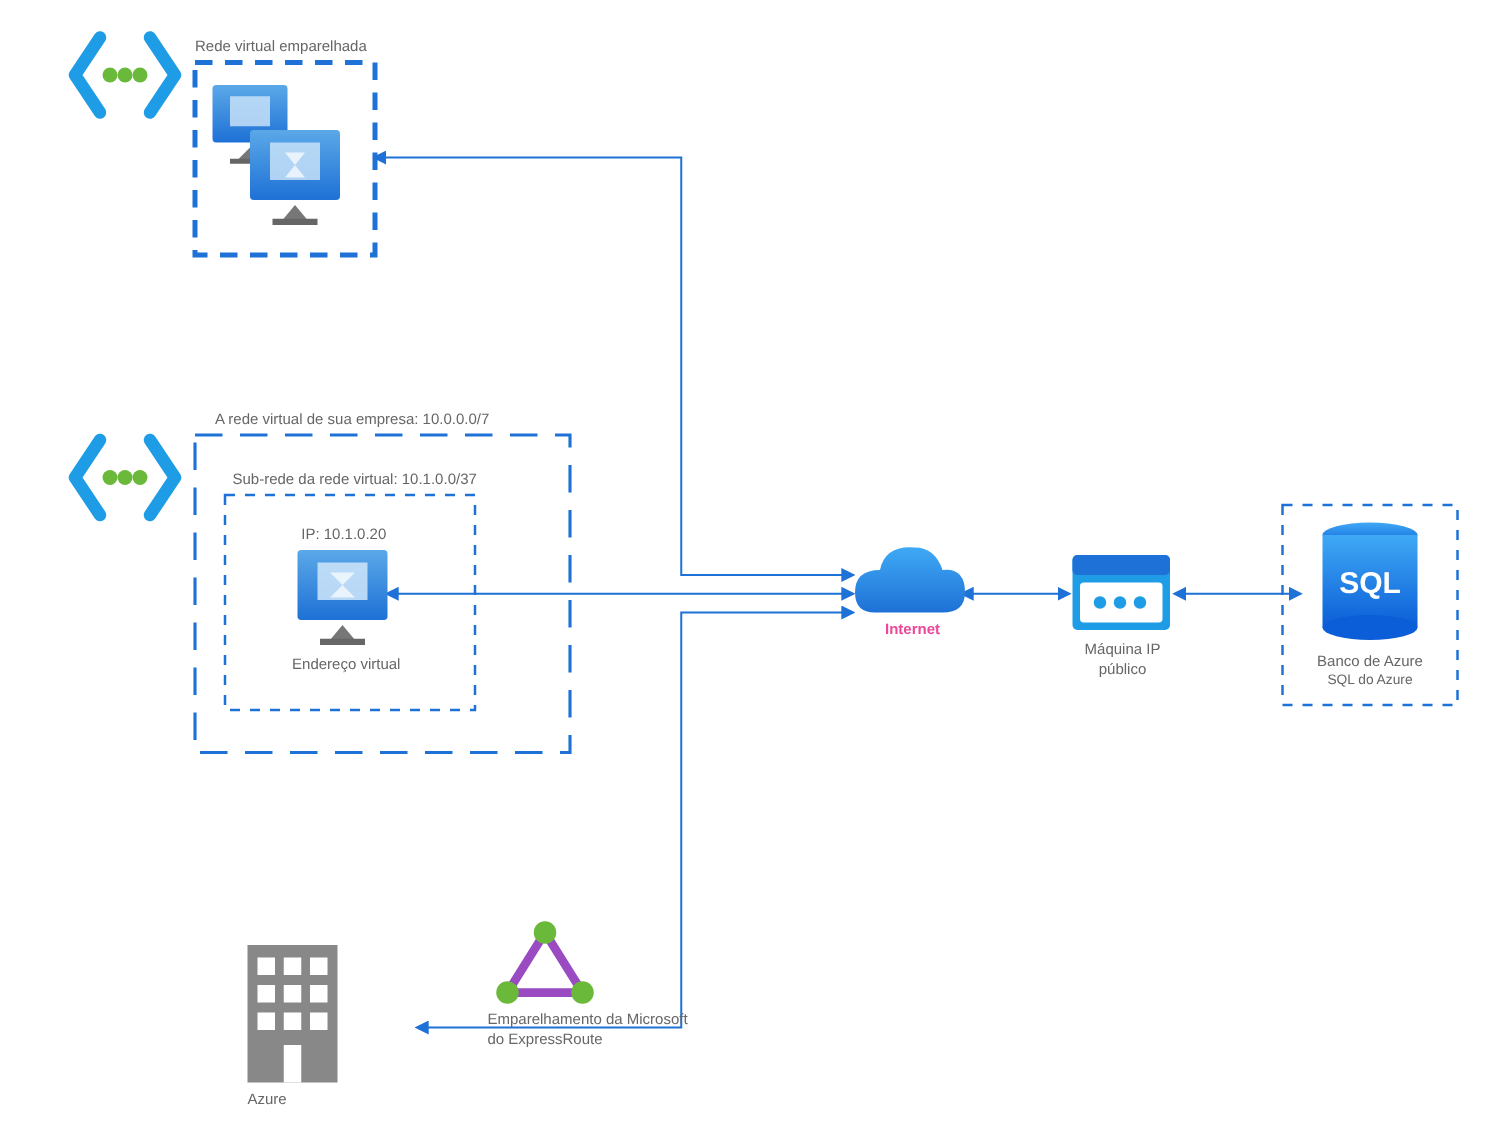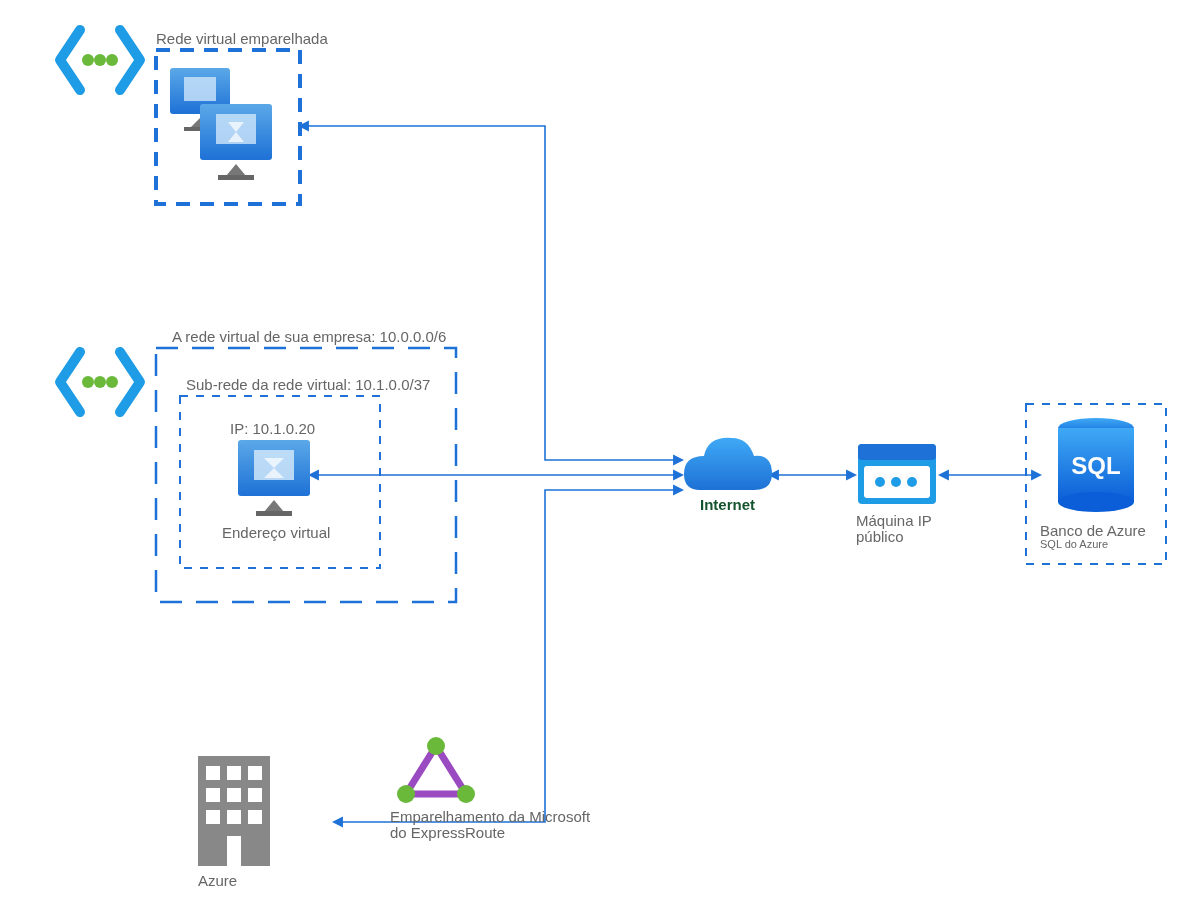--- a/index.html
+++ b/index.html
@@ -1,19 +1,19 @@
 <!DOCTYPE html>
 <html><head>
 <meta charset="utf-8">
 <style>
 html,body{margin:0;padding:0;width:1200px;height:914px;font-family:"Segoe UI",Arial,sans-serif;background:#fff;color:#555;position:relative}
 svg{position:absolute;top:0;left:0}
-.lbl{position:absolute;font-size:15px;color:#666}
+.lbl{position:absolute;font-size:12px;color:#666}
 .lbl.small{font-size:11px}
-.lbl.center{text-align:left}
+.lbl.center{text-align:center}
 </style>
 </head>
 <body>
 
 <svg width="1200" height="914" viewBox="0 0 1200 914">
 <defs>
   <marker id="arr" viewBox="0 0 10 10" refX="8" refY="5" markerWidth="7" markerHeight="7" orient="auto-start-reverse">
     <path d="M0 0 L10 5 L0 10 z" fill="#1E71D6"></path>
   </marker>
   <linearGradient id="cloudG" x1="0" y1="0" x2="0" y2="1">
@@ -129,30 +129,30 @@
 <g transform="translate(1058,418)">
   <ellipse cx="38" cy="10" rx="38" ry="10" fill="url(#sqlG)"></ellipse>
   <rect x="0" y="10" width="76" height="74" fill="url(#sqlG)"></rect>
   <ellipse cx="38" cy="84" rx="38" ry="10" fill="#0B5ED7"></ellipse>
   <text x="38" y="56" text-anchor="middle" fill="#fff" font-size="24" font-weight="700" font-family="Segoe UI,Arial">SQL</text>
 </g>
 </svg>
 
 <div class="lbl" style="left:156px;top:30px">Rede virtual emparelhada</div>
 
-<div class="lbl" style="left:172px;top:328px">A rede virtual de sua empresa: 10.0.0.0/6</div>
+<div class="lbl" style="left:172px;top:328px">A rede virtual de sua empresa: 10.0.0.0/7</div>
 <div class="lbl" style="left:186px;top:376px">Sub-rede da rede virtual: 10.1.0.0/37</div>
 <div class="lbl center" style="left:230px;top:420px;width:90px">IP: 10.1.0.20</div>
 <div class="lbl center" style="left:222px;top:524px;width:110px">Endereço virtual</div>
 
 <div class="lbl" style="left:198px;top:872px">Azure</div>
 <div class="lbl" style="left:198px;top:916px">local</div>
 
 <div class="lbl" style="left:390px;top:808px">Emparelhamento da Microsoft</div>
 <div class="lbl" style="left:390px;top:824px">do ExpressRoute</div>
 
-<div class="lbl center" style="left:700px;top:496px;width:60px;font-weight:600;color:#14532d">Internet</div>
+<div class="lbl center" style="left:700px;top:496px;width:60px;font-weight:600;color:#ec4899">Internet</div>
 
 <div class="lbl center" style="left:856px;top:512px;width:84px">Máquina IP</div>
 <div class="lbl center" style="left:856px;top:528px;width:84px">público</div>
 
 <div class="lbl center" style="left:1040px;top:522px;width:112px">Banco de Azure</div>
 <div class="lbl small center" style="left:1040px;top:538px;width:112px">SQL do Azure</div>
 
 </body></html>

